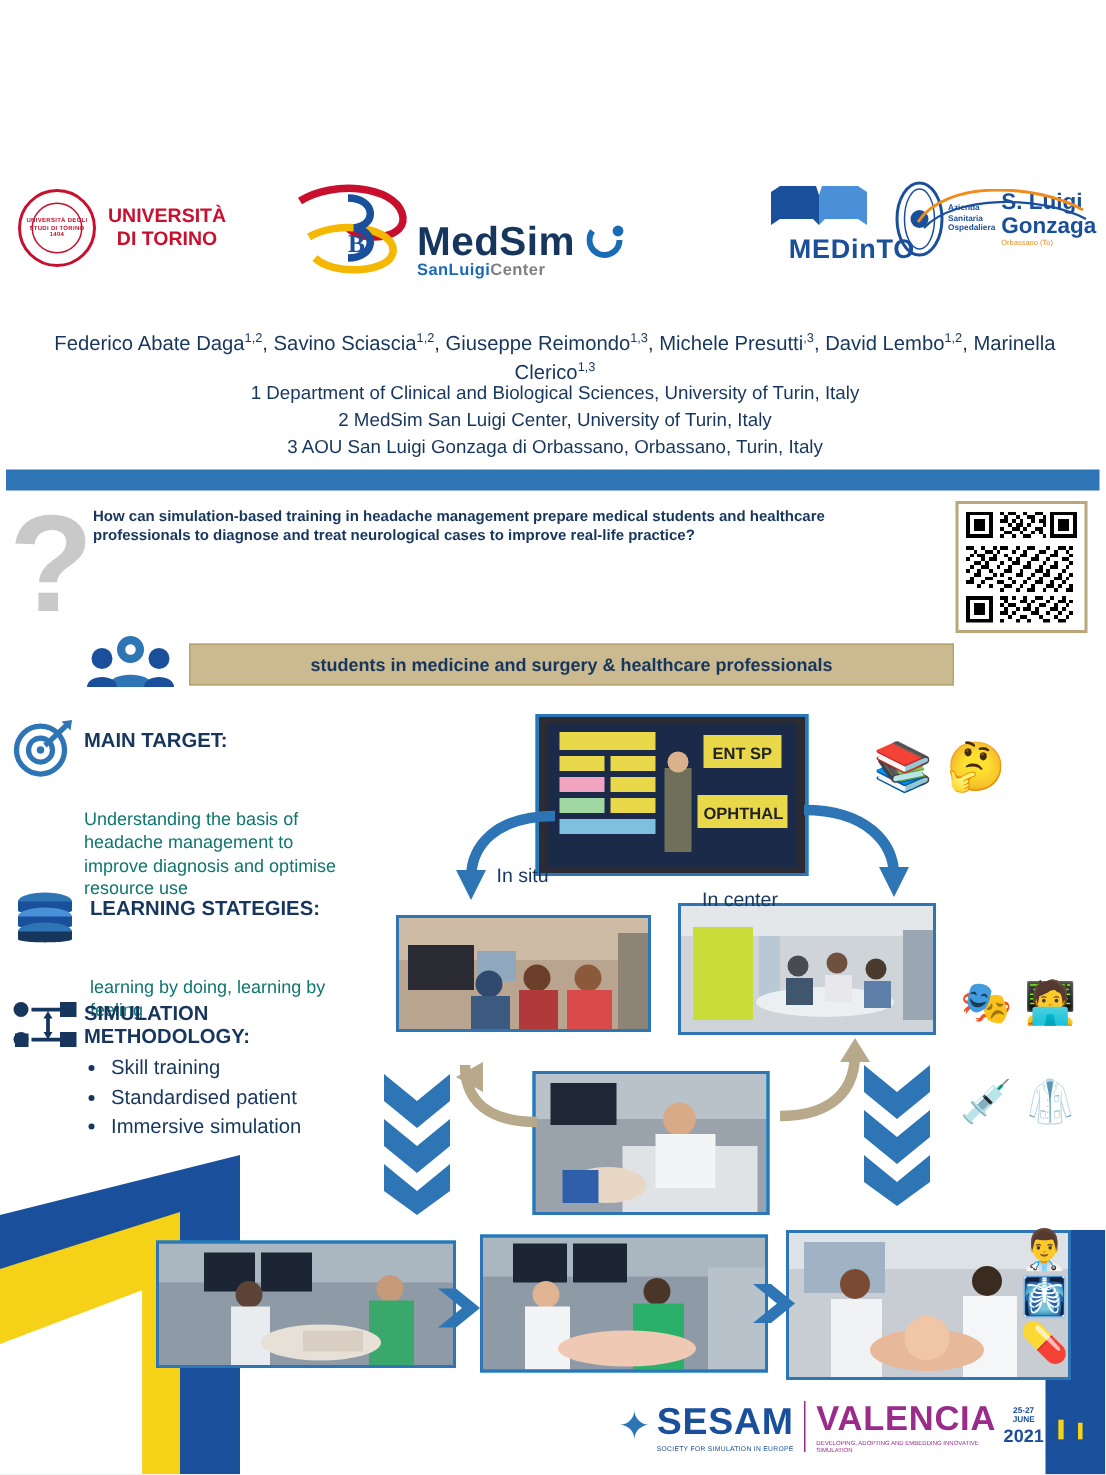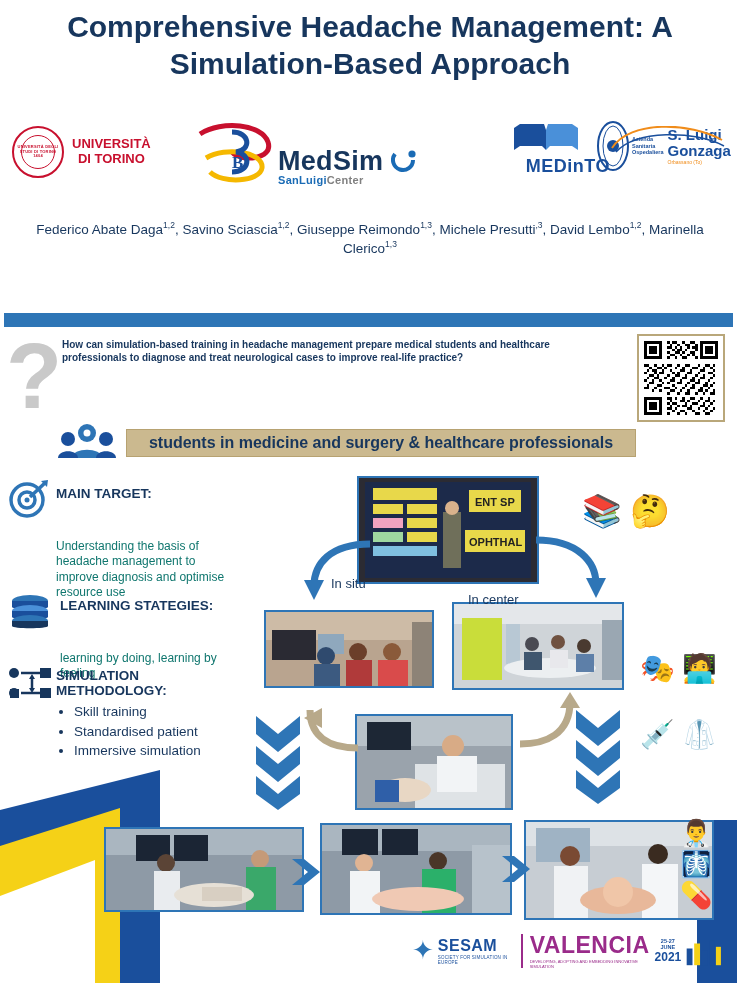--- a/index.html
+++ b/index.html
@@ -128,21 +128,21 @@
     border: 2px solid #b9a77a; background: #fff; padding: 5px; z-index: 5;
   }
   .qr-inner { width: 100%; height: 100%; }
 
   .audience-bar {
     position: absolute; left: 126px; top: 429px; width: 510px; height: 28px;
     background: #cbb98f; border: 1px solid #b7a271; z-index: 5;
     display: flex; align-items: center; justify-content: center;
   }
   .audience-bar span {
-    font-size: 16px; font-weight: bold; color: #17365d;
+    font-size: 12px; font-weight: bold; color: #17365d;
   }
   .people-icon {
     position: absolute; left: 58px; top: 420px; width: 58px; height: 42px; z-index: 6;
   }
 
   
   .block { position: absolute; z-index: 5; }
   .block-title { font-size: 13.5px; font-weight: bold; color: #17365d; }
   .block-body { font-size: 12px; color: #0f766e; line-height: 1.28; margin-top: 38px; }
 
@@ -194,38 +194,37 @@
   .si-books { left: 582px; top: 492px; width: 110px; height: 50px; font-size: 32px; }
   .si-masks { left: 640px; top: 652px; width: 95px; height: 44px; font-size: 28px; }
   .si-lab   { left: 640px; top: 718px; width: 95px; height: 48px; font-size: 28px; }
   .si-med   { left: 680px; top: 818px; width: 56px; height: 110px; font-size: 26px; }
 
   
   .sesam {
     position: absolute; left: 412px; top: 932px; width: 310px; height: 46px; z-index: 7;
   }
   .sesam-star { font-size: 26px; color: #2e75b6; }
-  .sesam-word { font-size: 16px; font-weight: bold; color: #1a4f9c; letter-spacing: .5px; }
+  .sesam-word { font-size: 25px; font-weight: bold; color: #1a4f9c; letter-spacing: .5px; }
   .sesam-sub { font-size: 4.5px; color: #1a4f9c; letter-spacing: .2px; }
   .valencia-word { font-size: 23px; font-weight: bold; color: #9a2b8a; letter-spacing: .5px; }
   .valencia-sub { font-size: 4px; color: #9a2b8a; }
   .date-word { font-size: 5.5px; color: #1a4f9c; font-weight: bold; }
   .year-word { font-size: 12px; color: #1a4f9c; font-weight: bold; }
 </style>
 </head>
 <body>
 
 <div id="poster">
 
   <div class="corner-blue-left"></div>
   <div class="corner-yellow-left"></div>
   <div class="corner-white-left"></div>
   <div class="corner-blue-right"></div>
 
-  <div class="title">Comprehensive Headache Management: A Simulation-Based Approach</div>
 
   <div class="logo-row">
 
     <div class="logo logo-unito">
       <div class="unito-seal">UNIVERSITÀ DEGLI STUDI DI TORINO 1404</div>
       <div class="unito-text">
         <div>UNIVERSITÀ</div>
         <div>DI TORINO</div>
       </div>
     </div>
@@ -282,20 +281,25 @@
       </div>
       <svg width="120" height="30" viewBox="0 0 120 30" style="position:absolute;left:14px;top:6px;pointer-events:none">
         <path d="M2 22 C20 -6, 80 -4, 112 14" fill="none" stroke="#f08c1a" stroke-width="2"></path>
         <path d="M6 26 C26 4, 84 4, 114 20" fill="none" stroke="#1a4f9c" stroke-width="1.5"></path>
       </svg>
     </div>
   </div>
 
   <div class="authors">
     Federico Abate Daga<sup>1,2</sup>, Savino Sciascia<sup>1,2</sup>, Giuseppe Reimondo<sup>1,3</sup>, Michele Presutti<sup>,3</sup>, David Lembo<sup>1,2</sup>, Marinella Clerico<sup>1,3</sup>
+  </div>
+  <div class="affils">
+    <div>1 Department of Clinical and Biological Sciences, University of Turin, Italy</div>
+    <div>2 MedSim San Luigi Center, University of Turin, Italy</div>
+    <div>3 AOU San Luigi Gonzaga di Orbassano, Orbassano, Turin, Italy</div>
   </div>
 
   <div class="divider"></div>
 
   <div class="qmark">?</div>
   <div class="question">How can simulation-based training in headache management prepare medical students and healthcare professionals to diagnose and treat neurological cases to improve real-life practice?</div>
 
   <div class="qr">
     <svg class="qr-inner" viewBox="0 0 29 29" shape-rendering="crispEdges">
       <rect width="29" height="29" fill="#fff"></rect>

